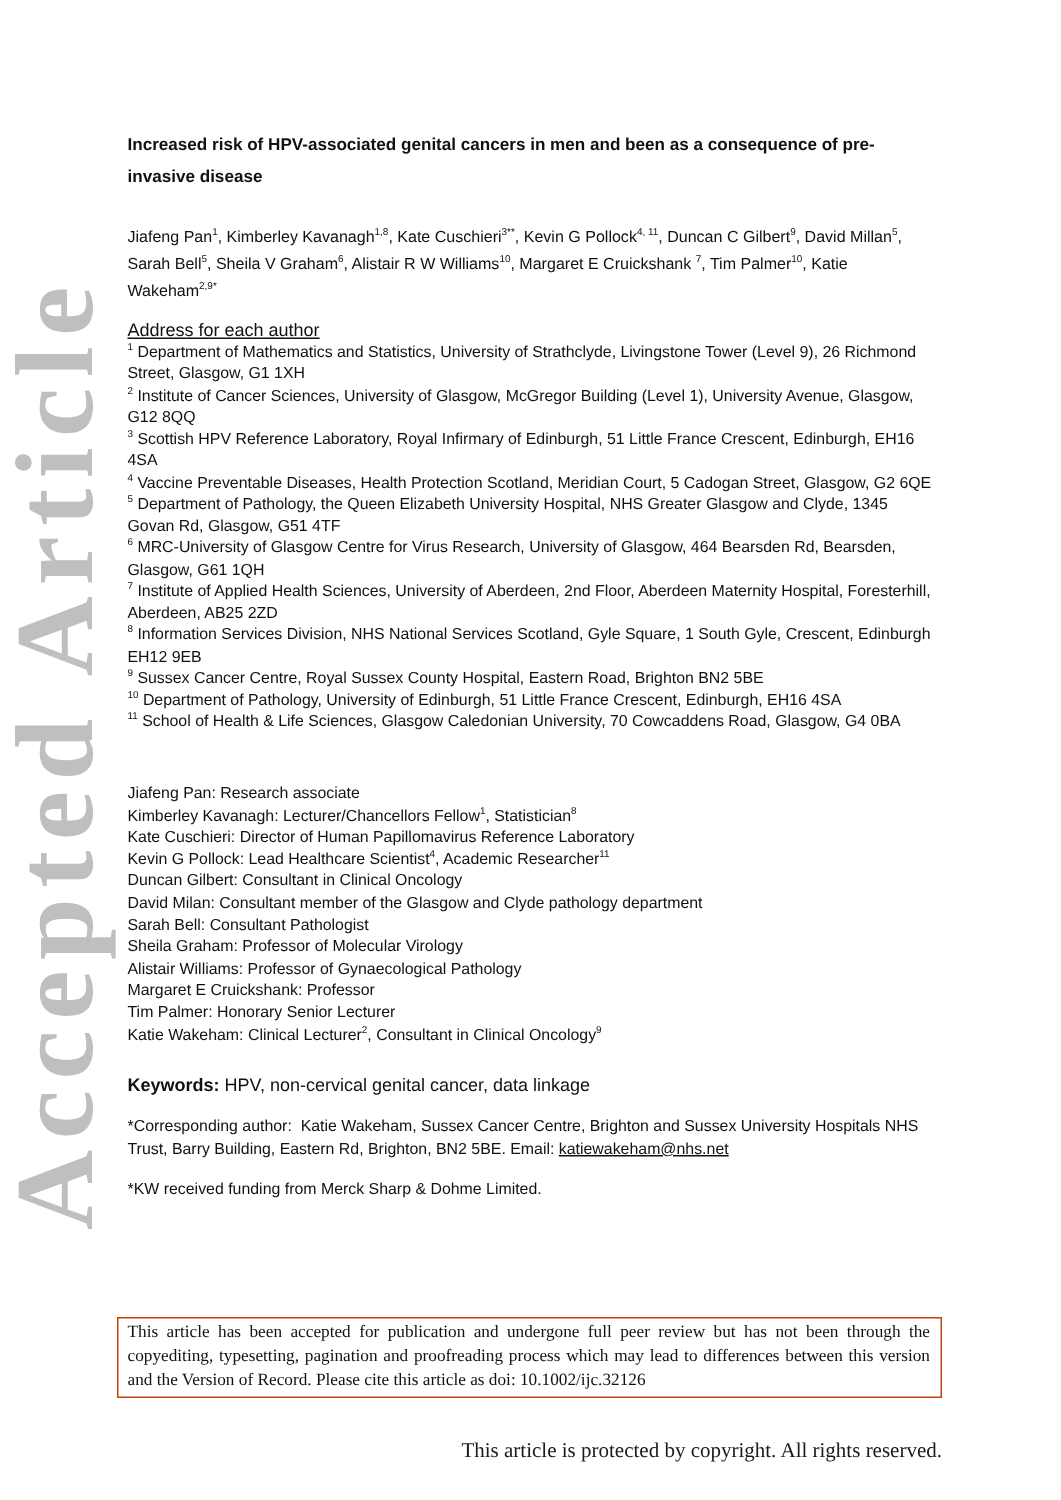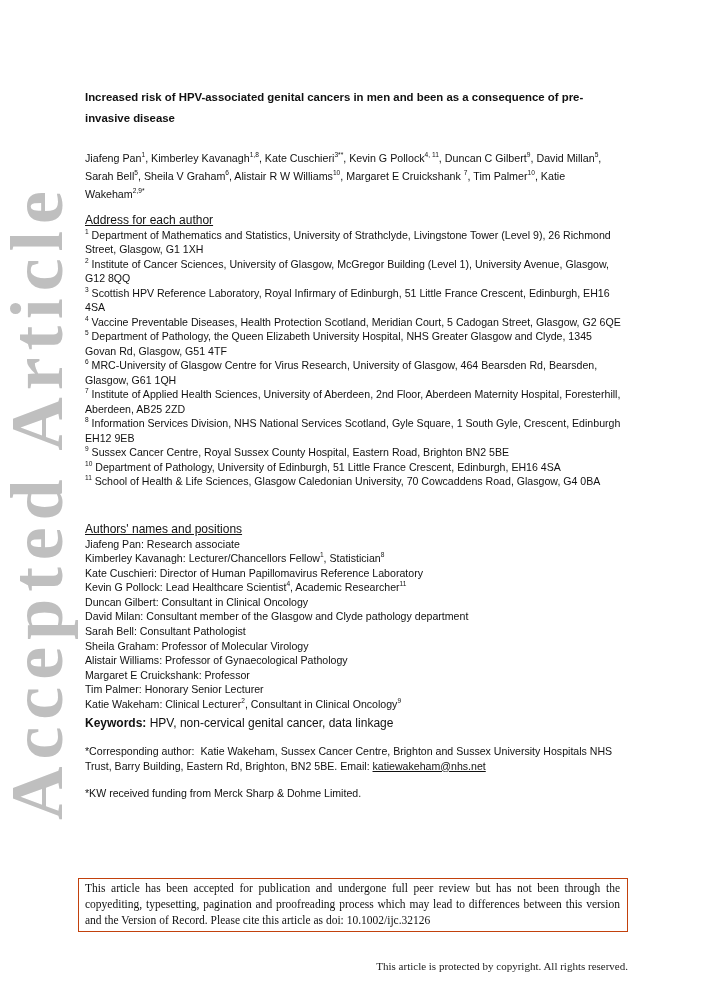--- a/index.html
+++ b/index.html
@@ -52,21 +52,21 @@
     line-height:16px;
     text-align:justify;
     color:#111;
   }
   .accept-box p{margin:0;}
   .footer{
     position:absolute;
     left:85px;right:79px;top:960px;
     text-align:right;
     font-family:"Liberation Serif",serif;
-    font-size:11px;
+    font-size:14px;
     color:#1a1a1a;
   }
   .watermark{
     position:absolute;
     left:0px;top:820px;
     transform:rotate(-90deg);
     transform-origin:0 0;
     font-family:"Liberation Serif",serif;
     font-weight:bold;
     font-size:74px;
@@ -110,21 +110,20 @@
 
         <p><sup>9</sup> Sussex Cancer Centre, Royal Sussex County Hospital, Eastern Road, Brighton BN2 5BE</p>
 
         <p><sup>10</sup> Department of Pathology, University of Edinburgh, 51 Little France Crescent, Edinburgh, EH16 4SA</p>
 
         <p><sup>11</sup> School of Health &amp; Life Sciences, Glasgow Caledonian University, 70 Cowcaddens Road, Glasgow, G4 0BA</p>
       </div>
   </div>
 
   <div class="block positions">
-    <p class="section-heading">Authors' names and positions</p>
     <div>
 
         <p>Jiafeng Pan: Research associate</p>
 
         <p>Kimberley Kavanagh: Lecturer/Chancellors Fellow<sup>1</sup>, Statistician<sup>8</sup></p>
 
         <p>Kate Cuschieri: Director of Human Papillomavirus Reference Laboratory</p>
 
         <p>Kevin G Pollock: Lead Healthcare Scientist<sup>4</sup>, Academic Researcher<sup>11</sup></p>
 

